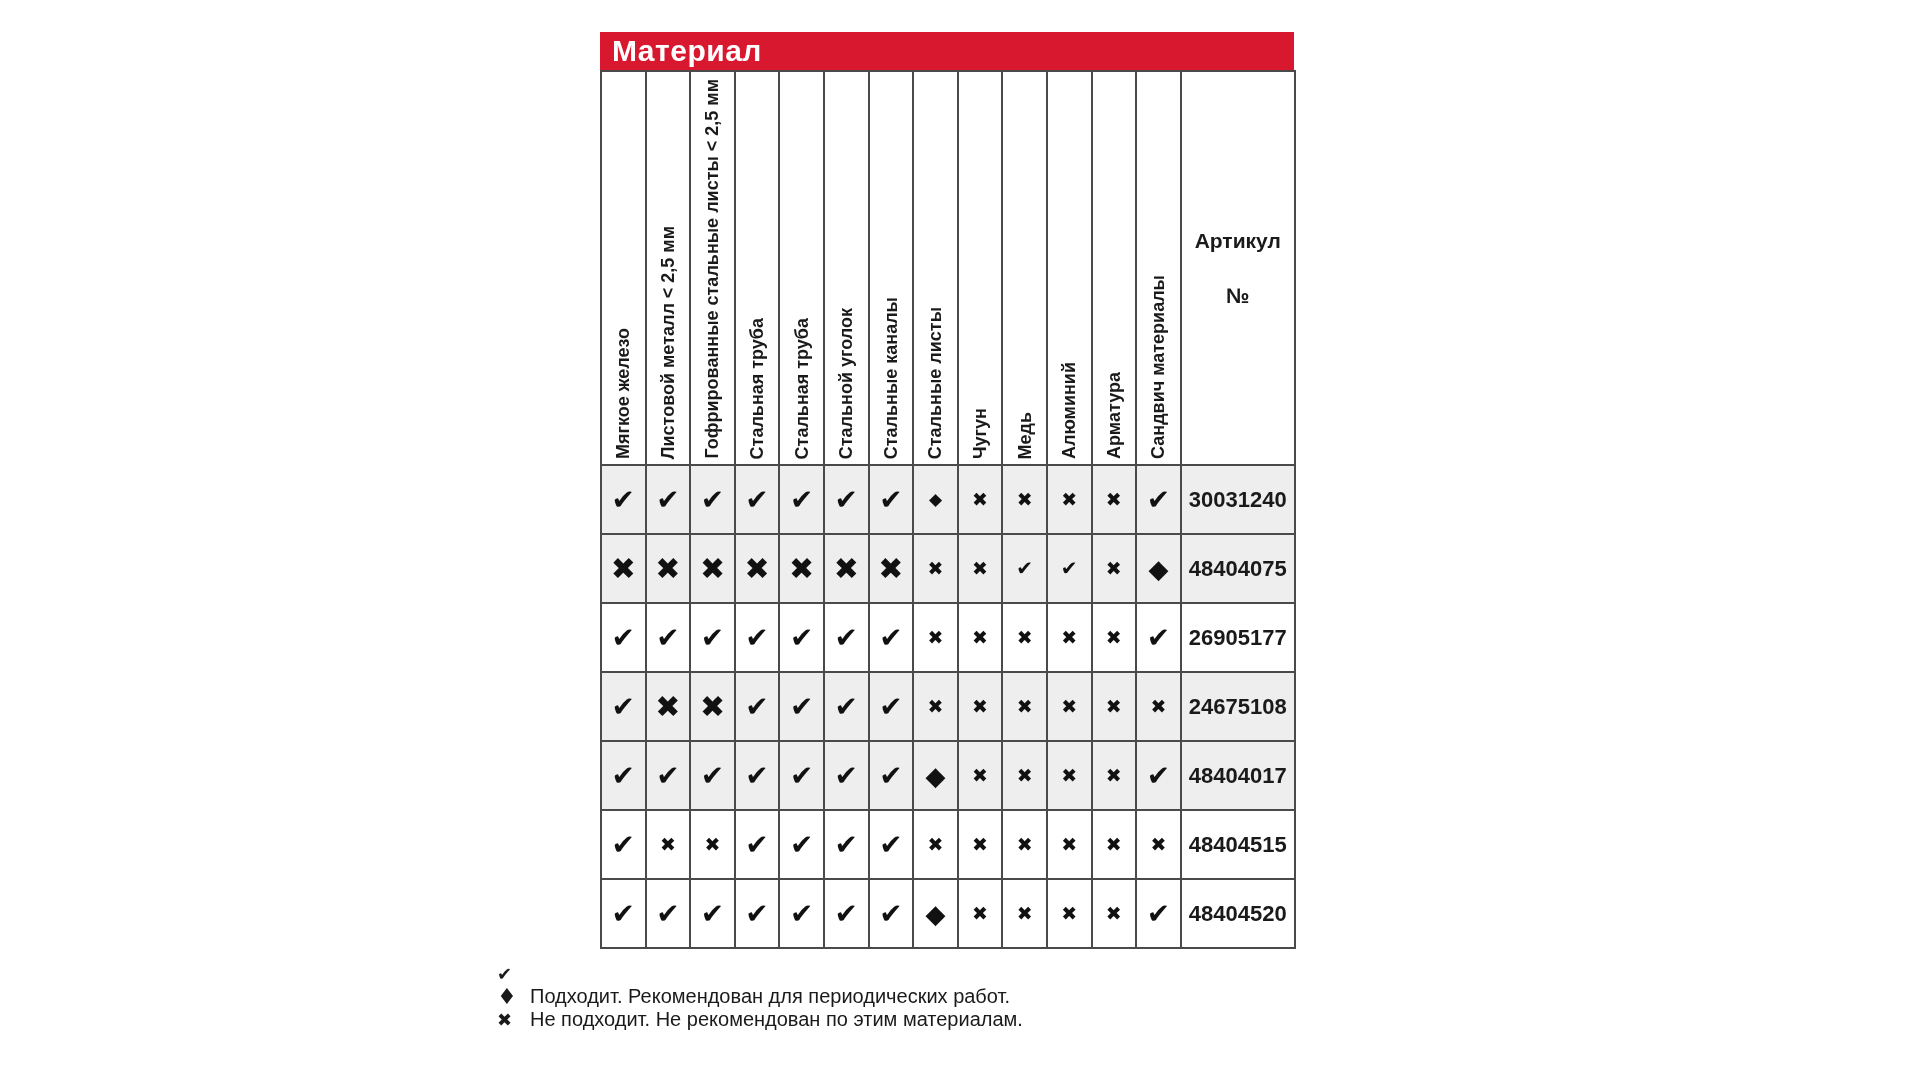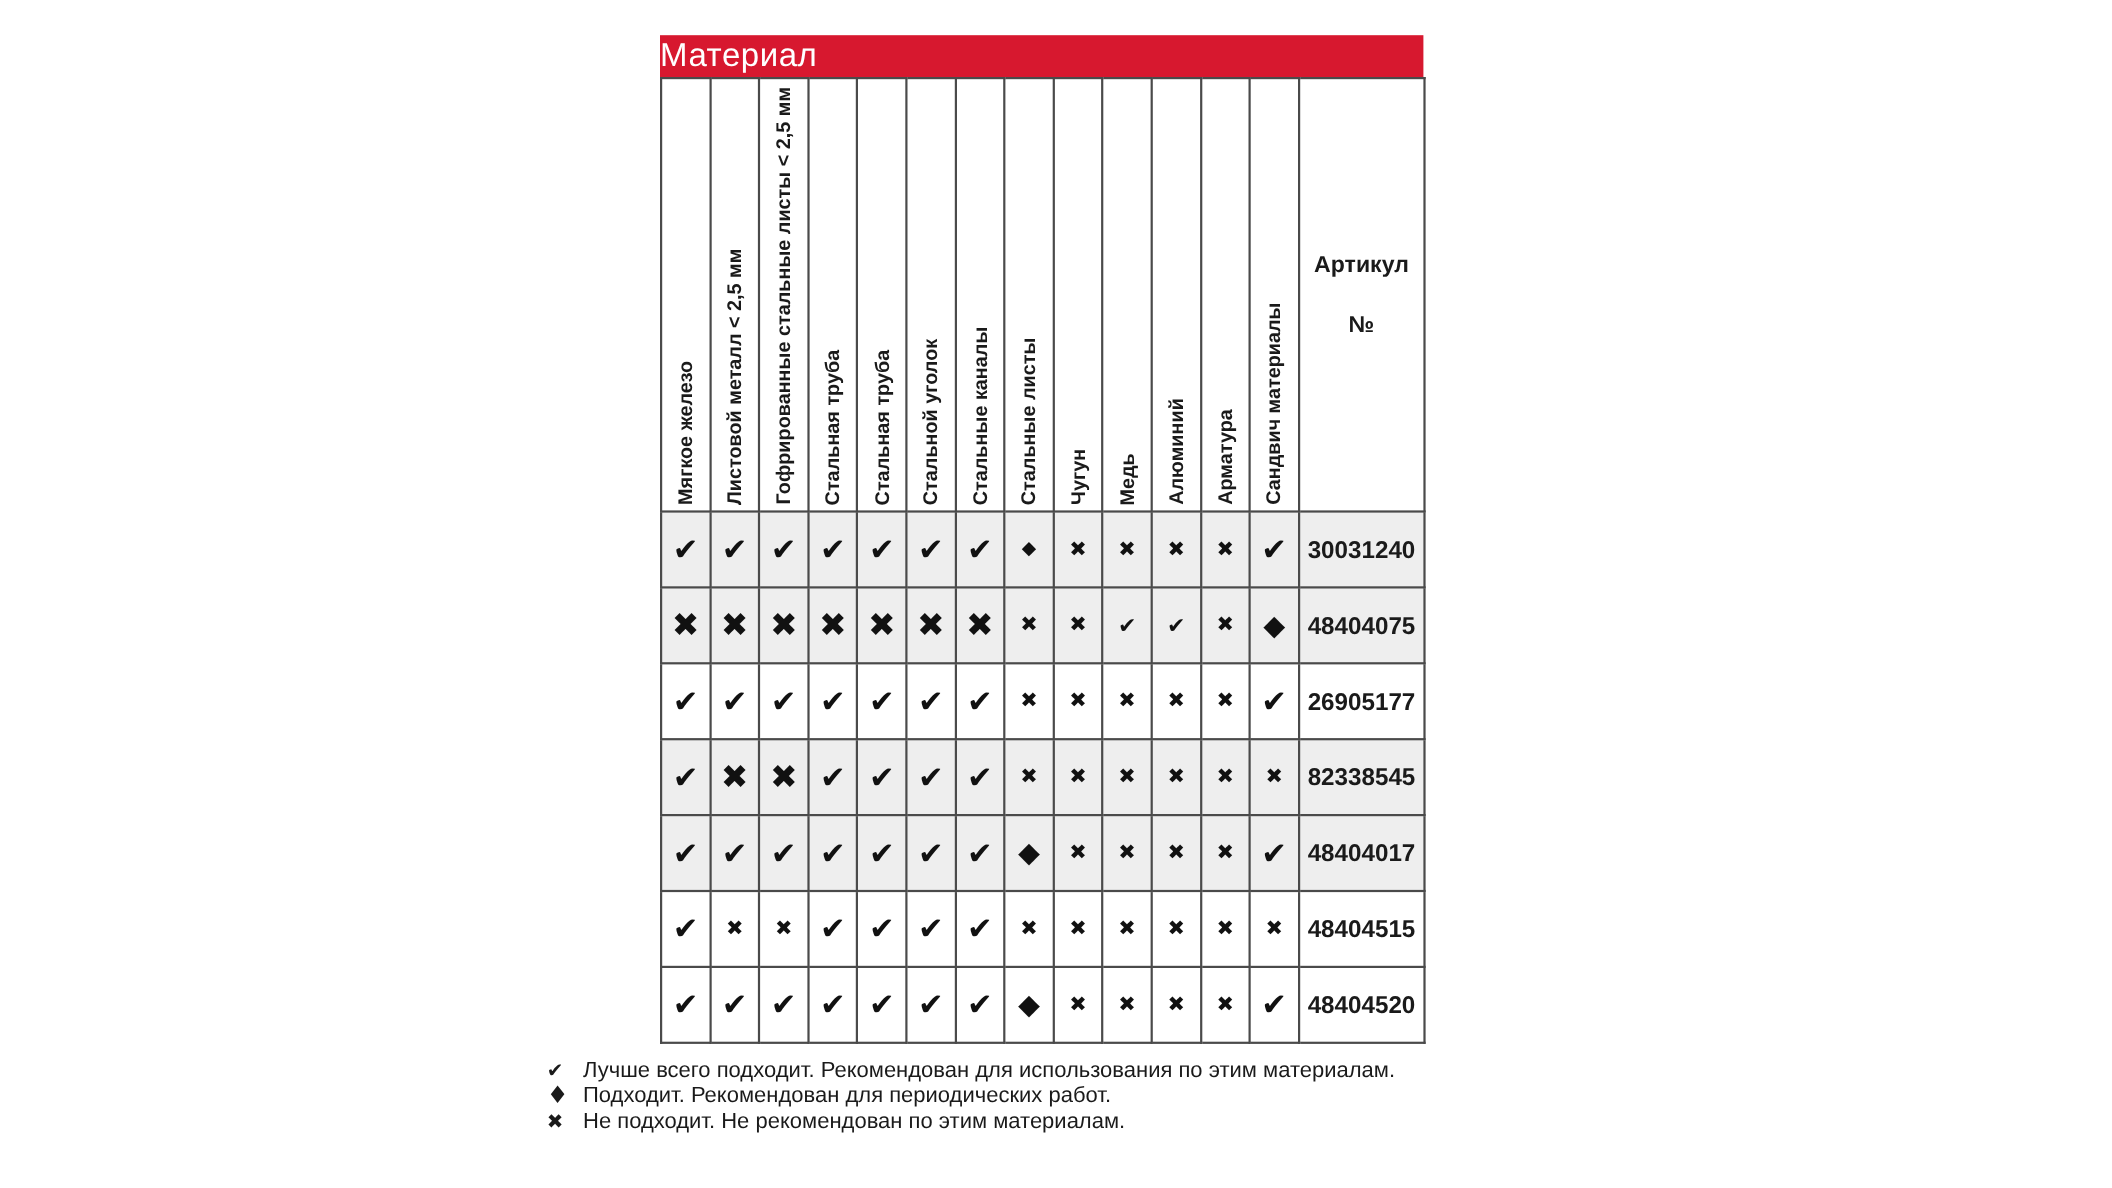--- a/index.html
+++ b/index.html
@@ -1,21 +1,21 @@
 <!DOCTYPE html>
 <html><head>
 <meta charset="utf-8">
 <style>
   html,body{margin:0;padding:0;}
   body{width:1920px;height:1080px;background:#ffffff;font-family:"Liberation Sans",sans-serif;color:#1a1a1a;}
   #stage{position:relative;width:1920px;height:1080px;background:#ffffff;overflow:hidden;}
 
   .material-table{position:absolute;left:600px;top:32px;width:694px;}
   .band{height:38px;background:#d7182f;color:#ffffff;display:flex;align-items:center;
-        font-weight:normal;font-size:30px;box-sizing:border-box;letter-spacing:.5px;}
+        font-weight:bold;font-size:30px;padding-left:12px;box-sizing:border-box;letter-spacing:.5px;}
   table.grid{border-collapse:collapse;table-layout:fixed;width:694px;}
   table.grid th,table.grid td{border:2px solid #4a4a4a;padding:0;background:#ffffff;}
   .vwrap{height:392px;position:relative;}
   .vlabel{position:absolute;bottom:5px;left:50%;transform:translateX(-50%) rotate(180deg);
           writing-mode:vertical-rl;white-space:nowrap;font-weight:bold;font-size:18px;line-height:1;}
   th.article-h{background:#d4d4d4;}
   .article-h .hwrap{height:336px;display:flex;flex-direction:column;justify-content:center;align-items:center;
           font-weight:bold;font-size:21px;line-height:1.4;gap:26px;}
   tr.data-row{height:69px;}
   tr.data-row td{text-align:center;vertical-align:middle;}
@@ -192,21 +192,21 @@
             <td><span class="sym s-check">✔</span></td>
             <td><span class="sym s-check">✔</span></td>
             <td><span class="sym s-check">✔</span></td>
             <td><span class="sym s-check">✔</span></td>
             <td><span class="sym s-x-small">✖</span></td>
             <td><span class="sym s-x-small">✖</span></td>
             <td><span class="sym s-x-small">✖</span></td>
             <td><span class="sym s-x-small">✖</span></td>
             <td><span class="sym s-x-small">✖</span></td>
             <td><span class="sym s-x-small">✖</span></td>
-            <td class="article-cell">82338545</td>
+            <td class="article-cell">24675108</td>
           </tr>
           <tr class="data-row shade">
             <td><span class="sym s-check">✔</span></td>
             <td><span class="sym s-check">✔</span></td>
             <td><span class="sym s-check">✔</span></td>
             <td><span class="sym s-check">✔</span></td>
             <td><span class="sym s-check">✔</span></td>
             <td><span class="sym s-check">✔</span></td>
             <td><span class="sym s-check">✔</span></td>
             <td><span class="sym s-diamond-large">◆</span></td>
@@ -249,21 +249,20 @@
             <td><span class="sym s-check">✔</span></td>
             <td class="article-cell">48404520</td>
           </tr>
         </tbody>
     </table>
   </div>
 
   <div class="legend">
     <div class="legend-row">
       <span class="legend-sym">✔</span>
-      <span class="legend-text">Лучше всего подходит. Рекомендован для использования по этим материалам.</span>
     </div>
     <div class="legend-row">
       <span class="legend-sym diamond">♦</span>
       <span class="legend-text">Подходит. Рекомендован для периодических работ.</span>
     </div>
     <div class="legend-row">
       <span class="legend-sym">✖</span>
       <span class="legend-text">Не подходит. Не рекомендован по этим материалам.</span>
     </div>
   </div>

